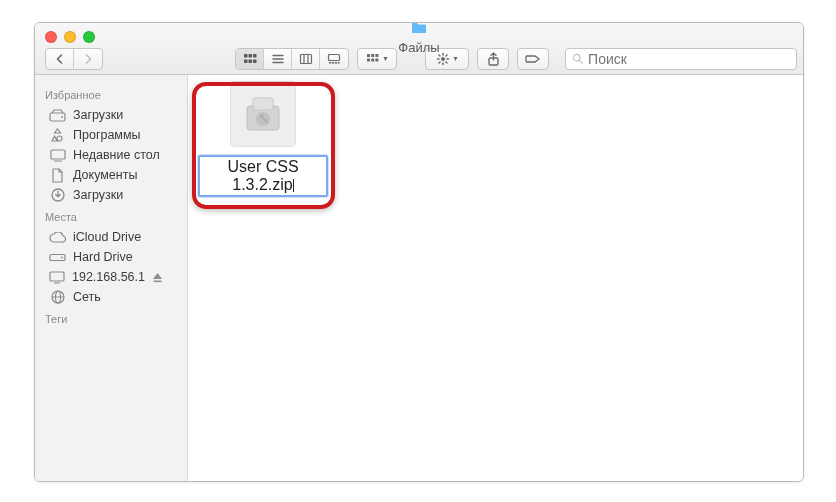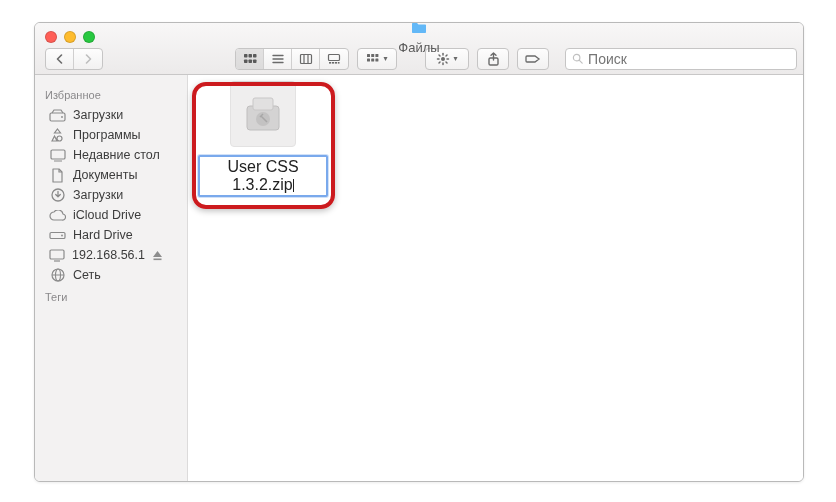--- a/index.html
+++ b/index.html
@@ -253,20 +253,21 @@
       <div class="sb-item">
         <span class="ic">
             <svg width="14" height="14" viewBox="0 0 14 14">
               <circle cx="7" cy="7" r="6" fill="none" stroke="#8a8a8a" stroke-width="1.3"></circle>
               <path d="M7 3.5v5M4.7 6.5 7 8.8l2.3-2.3" fill="none" stroke="#8a8a8a" stroke-width="1.3" stroke-linecap="round" stroke-linejoin="round"></path>
             </svg>
           </span>
         <span>Загрузки</span>
       </div>
 
+      <div class="sb-head">Места</div>
       <div class="sb-item">
         <span class="ic">
             <svg width="17" height="11" viewBox="0 0 17 11">
               <path d="M5 10a4 4 0 010-8 5 5 0 019 2 3 3 0 01-1 6H5z" fill="none" stroke="#8a8a8a" stroke-width="1.2"></path>
             </svg>
           </span>
         <span>iCloud Drive</span>
       </div>
       <div class="sb-item">
         <span class="ic">

